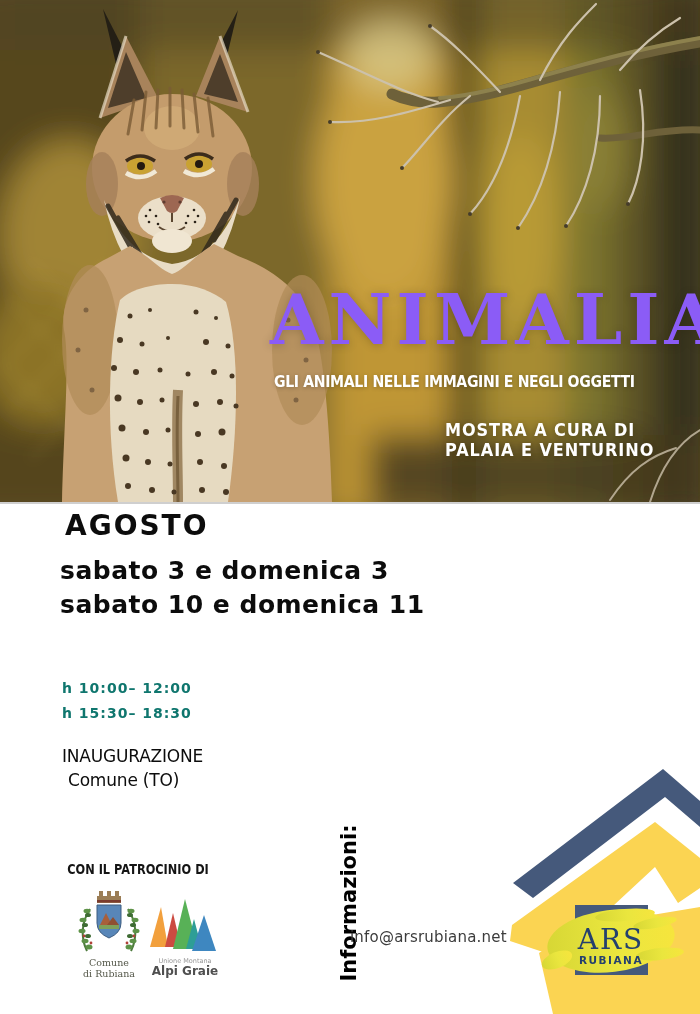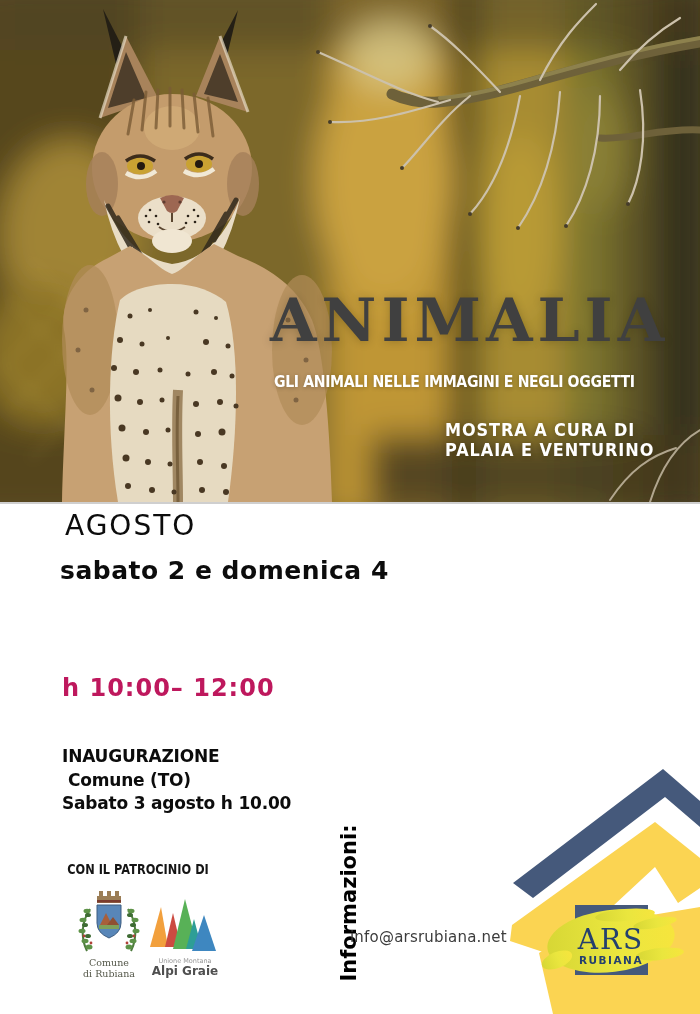--- a/index.html
+++ b/index.html
@@ -6,41 +6,41 @@
   .poster{
     position:relative;width:700px;height:1014px;margin:0 auto;
     background:#ffffff;overflow:hidden;
     font-family:"DejaVu Sans",sans-serif;
   }
   
   .hero{position:absolute;left:0;top:0;width:700px;height:502px;border-bottom:2px solid #cfcfcf;}
   .hero svg{display:block;}
   .hero-title{
     position:absolute;left:270px;top:288px;width:400px;
-    font-family:"DejaVu Serif",serif;font-weight:700;font-size:60px;line-height:64px;
-    letter-spacing:5px;color:#404040;white-space:nowrap;
+    font-family:"DejaVu Serif",serif;font-weight:700;font-size:69px;line-height:64px;
+    letter-spacing:5px;color:#8b5cf6;white-space:nowrap;
     text-shadow:0 1px 8px rgba(40,30,0,.25);
   }
   .hero-subtitle{
     position:absolute;left:274px;top:372px;
     font-weight:700;font-size:16px;letter-spacing:-.4px;color:#ffffff;white-space:nowrap;
     transform:scaleX(.88);transform-origin:left center;
     text-shadow:0 1px 5px rgba(40,30,0,.3);
   }
   .curator{
     position:absolute;left:445px;top:421px;
     font-weight:700;font-size:17.5px;line-height:19.5px;letter-spacing:1px;color:#ffffff;
     transform:scaleX(.92);transform-origin:left center;white-space:nowrap;
     text-shadow:0 1px 5px rgba(40,30,0,.3);
   }
   
-  .month{position:absolute;left:65px;top:509px;font-size:28px;font-weight:400;letter-spacing:2px;color:#0c0c0c;}
+  .month{position:absolute;left:65px;top:509px;font-size:28px;font-weight:700;letter-spacing:2px;color:#0c0c0c;}
   .dates{position:absolute;left:60px;top:554px;font-size:25px;font-weight:700;line-height:33.5px;letter-spacing:.5px;color:#0c0c0c;white-space:nowrap;}
-  .hours{position:absolute;left:62px;top:676px;font-size:24px;font-weight:700;line-height:25px;letter-spacing:1px;color:#be185d;white-space:nowrap;}
-  .inaug{position:absolute;left:62px;top:745px;font-size:17px;font-weight:700;line-height:23.5px;letter-spacing:-.2px;color:#0c0c0c;white-space:nowrap;}
+  .hours{position:absolute;left:62px;top:676px;font-size:14px;font-weight:700;line-height:25px;letter-spacing:1px;color:#0f766e;white-space:nowrap;}
+  .inaug{position:absolute;left:62px;top:745px;font-size:17px;font-weight:400;line-height:23.5px;letter-spacing:-.2px;color:#0c0c0c;white-space:nowrap;}
   .inaug .indent{padding-left:6px;}
   
   .patrocinio-heading{
     position:absolute;left:48px;top:861px;width:180px;text-align:center;
     font-size:13.5px;font-weight:700;letter-spacing:0;color:#141414;
     transform:scaleX(.84);transform-origin:center;white-space:nowrap;
   }
   .logo-comune{position:absolute;left:74px;top:889px;}
   .logo-alpi{position:absolute;left:146px;top:895px;}
   
@@ -255,29 +255,30 @@
     <div class="hero-title">ANIMALIA</div>
     <div class="hero-subtitle">GLI ANIMALI NELLE IMMAGINI E NEGLI OGGETTI</div>
     <div class="curator">
       <div>MOSTRA A CURA DI</div>
       <div>PALAIA E VENTURINO</div>
     </div>
   </div>
 
   <div class="month">AGOSTO</div>
   <div class="dates">
-    <div>sabato 2 e domenica 4</div>
+    <div>sabato 3 e domenica 3</div>
+    <div>sabato 10 e domenica 11</div>
   </div>
   <div class="hours">
     <div>h 10:00– 12:00</div>
+    <div>h 15:30– 18:30</div>
   </div>
   <div class="inaug">
     <div>INAUGURAZIONE</div>
     <div class="indent">Comune (TO)</div>
-    <div>Sabato 3 agosto h 10.00</div>
   </div>
 
   <div class="patrocinio-heading">CON IL PATROCINIO DI</div>
 
   <svg class="logo-comune" width="70" height="94" viewBox="0 0 70 94">
     <g>
       <rect x="25" y="2" width="4" height="5" fill="#9b7d55"></rect>
         <rect x="33" y="2" width="4" height="5" fill="#9b7d55"></rect>
         <rect x="41" y="2" width="4" height="5" fill="#9b7d55"></rect>
       <rect x="23" y="7" width="24" height="7" fill="#9b7d55"></rect>

